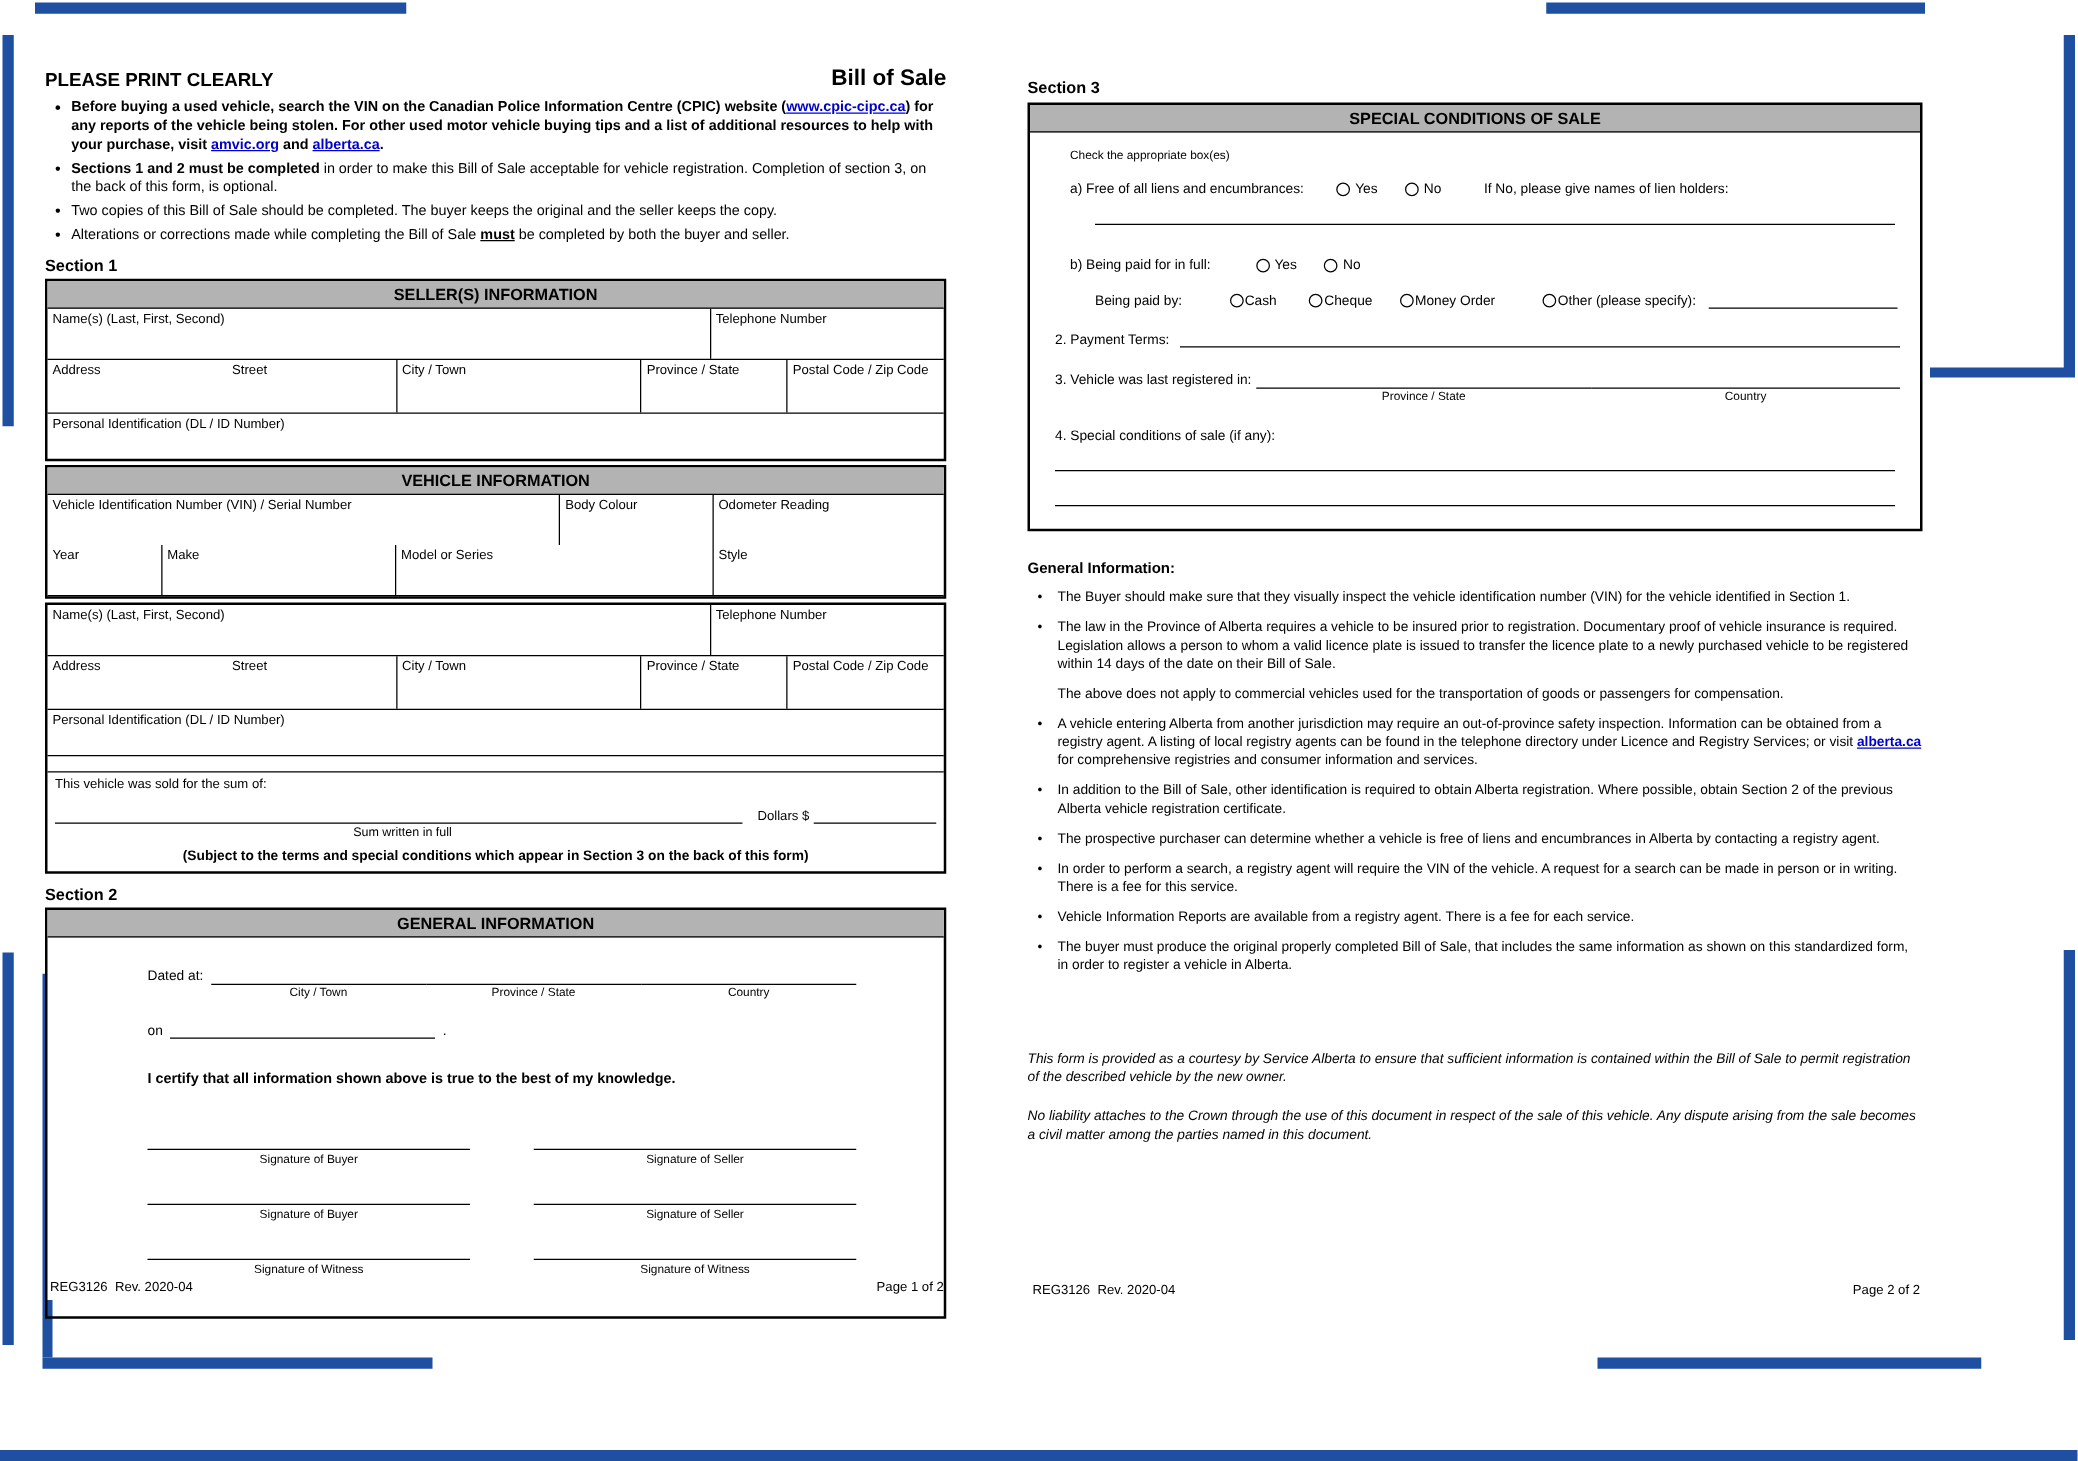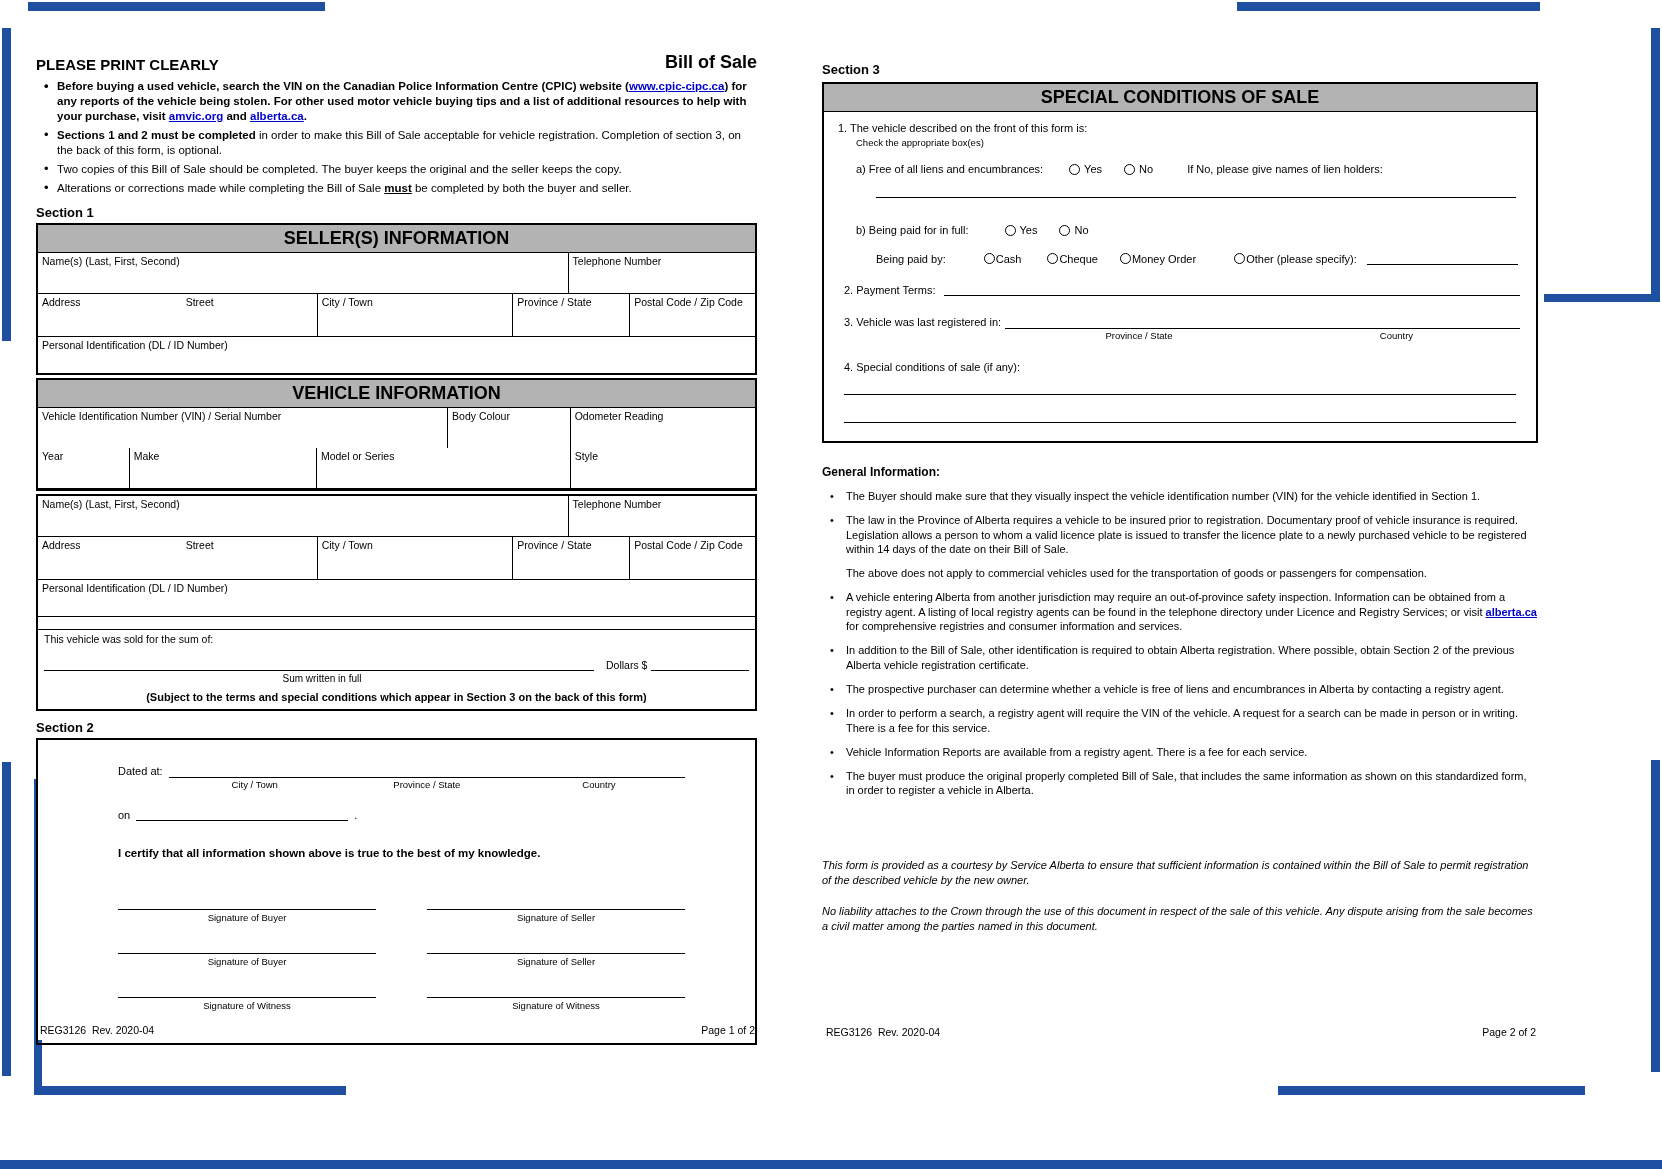--- a/index.html
+++ b/index.html
@@ -22,21 +22,21 @@
   .intro li { position:relative; padding-left:13px; margin-bottom:4px; line-height:1.3; }
   .intro li::before { content:"•"; position:absolute; left:0; top:-1px; font-size:13px; }
   .b { font-weight:bold; }
   .lnk { color:#0000cc; font-weight:bold; text-decoration:underline; cursor:pointer; }
   .mustu { font-weight:bold; text-decoration:underline; }
 
   .secLabel { font-weight:bold; font-size:13px; margin-top:9px; }
 
   .ftable { border:2px solid #000; margin-top:3px; }
   .thead { background:#b3b3b3; border-bottom:1px solid #000; text-align:center;
-           font-weight:bold; font-size:18px; padding:3px 0; }
+           font-weight:bold; font-size:13px; padding:3px 0; }
   .frow { display:flex; border-bottom:1px solid #000; }
   .frow.nb { border-bottom:none; }
   .fcell { position:relative; border-right:1px solid #000; font-size:10.5px; padding:2px 4px; }
   .fcell.lastc { border-right:none; }
   .h40 { height:40px; } .h42 { height:42px; } .h36 { height:36px; } .h12 { height:12px; }
   .w74 { width:74%; } .fillc { flex:1; }
   .w39 { width:39%; } .w27 { width:27.3%; } .w16 { width:16.3%; }
   .wyear { width:12.8%; } .wmake { width:26.1%; } .wmodel { width:35.4%; }
   .wvin { width:57.2%; } .wbody { width:17.1%; }
   .street { position:absolute; left:53%; top:2px; }
@@ -241,20 +241,21 @@
         </div>
         <div class="sumcap">Sum written in full</div>
         <div class="subject">(Subject to the terms and special conditions which appear in Section 3 on the back of this form)</div>
       </div>
     </div>
   </div>
 
   <div class="secLabel">Section 2</div>
 
   <div class="ftable">
+    <div class="thead">GENERAL INFORMATION</div>
     <div class="gibody">
       <div class="datedrow">
         <span class="datedlbl">Dated at:</span>
         <div class="datedlines">
           <div class="dseg">
             <div class="segline"></div>
             <div class="segcap">City / Town</div>
           </div>
           <div class="dseg">
             <div class="segline"></div>
@@ -299,21 +300,20 @@
   </div>
 </div>
 
 <div class="page" id="pageR">
 
   <div class="secLabel" style="margin-top:0">Section 3</div>
 
   <div class="box3">
     <div class="thead">SPECIAL CONDITIONS OF SALE</div>
     <div class="b3c">
-      <div>1. The vehicle described on the front of this form is:</div>
       <div class="sub9">Check the appropriate box(es)</div>
 
       <div class="rowa">
         <span>a) Free of all liens and encumbrances:</span>
         <span class="ropt" style="margin-left:26px">
           <span class="radio"></span>
           <span>Yes</span>
         </span>
         <span class="ropt" style="margin-left:22px">
           <span class="radio"></span>

